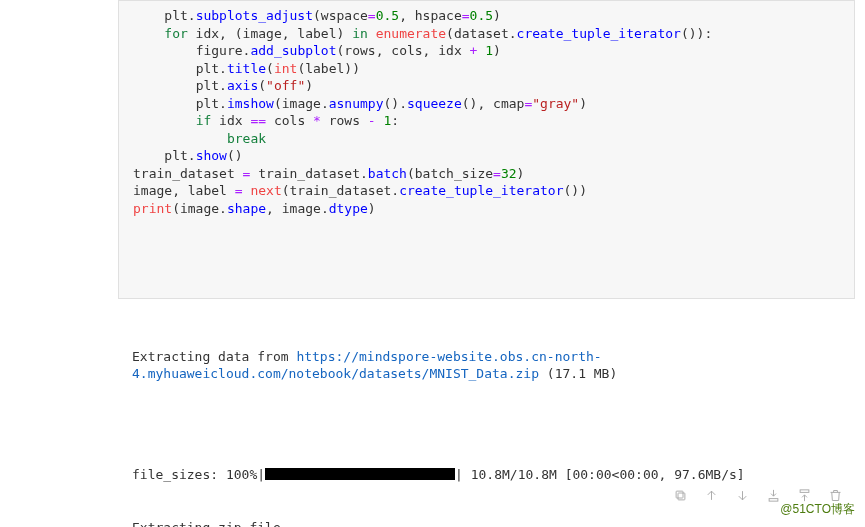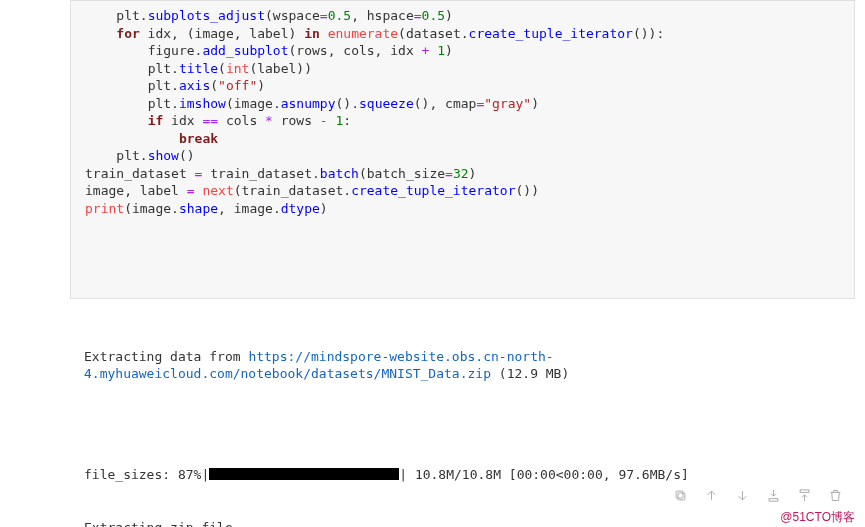--- a/index.html
+++ b/index.html
@@ -9,21 +9,21 @@
       font-size: 13px;
       line-height: 1.35;
       background: #fff;
       color: #333;
       width: 865px;
       height: 527px;
       overflow: hidden;
       position: relative;
     }
     .notebook { padding: 0 10px 0 0; }
-    .cell-wrap { display: flex; }
+    .cell-wrap { display: flex; padding-left: 48px; }
     .gutter {
       width: 70px;
       flex-shrink: 0;
       display: flex;
       align-items: flex-start;
       justify-content: flex-end;
       padding-right: 8px;
       padding-top: 4px;
       color: #303F9F;
       font-size: 12px;
@@ -37,21 +37,21 @@
       white-space: pre;
       overflow: hidden;
     }
     .output-area {
       flex: 1;
       padding: 6px 8px 10px 14px;
       background: #fff;
       white-space: pre-wrap;
       overflow: hidden;
     }
-    .tok-k { color: #7f1d1d; font-weight: 700; } 
+    .tok-k { color: #15803d; font-weight: 400; } 
     .tok-n { color: #333; }
     .tok-fn { color: #0000FF; }                  
     .tok-op { color: #AA22FF; }                  
     .tok-num { color: #008000; }                 
     .tok-str { color: #BA2121; }                 
     .tok-builtin { color: #ef4444; }             
     .out-link { color: #1565c0; }
     .progress-bar {
       display: inline-block;
       vertical-align: middle;
@@ -76,42 +76,42 @@
       display: inline-flex;
       align-items: center;
       justify-content: center;
       cursor: pointer;
       color: #555;
     }
     .toolbar .icn svg { width: 15px; height: 15px; stroke: #616161; fill: none; stroke-width: 1.5; }
     .watermark {
       position: absolute;
       right: 10px;
-      bottom: 2px;
-      color: #be185d;
+      bottom: 10px;
+      color: #4d7c0f;
       font-size: 12px;
       font-family: Arial, sans-serif;
     }
   </style>
 </head>
 <body>
 
 <div class="notebook">
 
   <div class="cell-wrap">
     <div class="gutter"></div>
     <div class="code-area" id="code-area"><div>    <span class="tok-n">plt</span><span class="tok-n">.</span><span class="tok-fn">subplots_adjust</span><span class="tok-n">(wspace</span><span class="tok-op">=</span><span class="tok-num">0.5</span><span class="tok-n">, hspace</span><span class="tok-op">=</span><span class="tok-num">0.5</span><span class="tok-n">)</span></div><div><span class="tok-n"></span></div><div>    <span class="tok-k">for</span><span class="tok-n"> idx, (image, label) </span><span class="tok-k">in</span><span class="tok-n"> </span><span class="tok-builtin">enumerate</span><span class="tok-n">(dataset</span><span class="tok-n">.</span><span class="tok-fn">create_tuple_iterator</span><span class="tok-n">()):</span></div><div>        <span class="tok-n">figure</span><span class="tok-n">.</span><span class="tok-fn">add_subplot</span><span class="tok-n">(rows, cols, idx </span><span class="tok-op">+</span><span class="tok-n"> </span><span class="tok-num">1</span><span class="tok-n">)</span></div><div>        <span class="tok-n">plt</span><span class="tok-n">.</span><span class="tok-fn">title</span><span class="tok-n">(</span><span class="tok-builtin">int</span><span class="tok-n">(label))</span></div><div>        <span class="tok-n">plt</span><span class="tok-n">.</span><span class="tok-fn">axis</span><span class="tok-n">(</span><span class="tok-str">"off"</span><span class="tok-n">)</span></div><div>        <span class="tok-n">plt</span><span class="tok-n">.</span><span class="tok-fn">imshow</span><span class="tok-n">(image</span><span class="tok-n">.</span><span class="tok-fn">asnumpy</span><span class="tok-n">()</span><span class="tok-n">.</span><span class="tok-fn">squeeze</span><span class="tok-n">(), cmap</span><span class="tok-op">=</span><span class="tok-str">"gray"</span><span class="tok-n">)</span></div><div>        <span class="tok-k">if</span><span class="tok-n"> idx </span><span class="tok-op">==</span><span class="tok-n"> cols </span><span class="tok-op">*</span><span class="tok-n"> rows </span><span class="tok-op">-</span><span class="tok-n"> </span><span class="tok-num">1</span><span class="tok-n">:</span></div><div>            <span class="tok-k">break</span></div><div>    <span class="tok-n">plt</span><span class="tok-n">.</span><span class="tok-fn">show</span><span class="tok-n">()</span></div><div><span class="tok-n"></span></div><div><span class="tok-n">train_dataset </span><span class="tok-op">=</span><span class="tok-n"> train_dataset</span><span class="tok-n">.</span><span class="tok-fn">batch</span><span class="tok-n">(batch_size</span><span class="tok-op">=</span><span class="tok-num">32</span><span class="tok-n">)</span></div><div><span class="tok-n">image, label </span><span class="tok-op">=</span><span class="tok-n"> </span><span class="tok-builtin">next</span><span class="tok-n">(train_dataset</span><span class="tok-n">.</span><span class="tok-fn">create_tuple_iterator</span><span class="tok-n">())</span></div><div><span class="tok-builtin">print</span><span class="tok-n">(image</span><span class="tok-n">.</span><span class="tok-fn">shape</span><span class="tok-n">, image</span><span class="tok-n">.</span><span class="tok-fn">dtype</span><span class="tok-n">)</span></div><div style="height:70px"></div></div>
   </div>
 
   <div class="cell-wrap" style="margin-top:8px">
     <div class="gutter"></div>
     <div class="output-area">
-      <div><span>Extracting data from </span><span class="out-link">https://mindspore-website.obs.cn-north-4.myhuaweicloud.com/notebook/datasets/MNIST_Data.zip</span><span> (12.9 MB)</span></div>
+      <div><span>Extracting data from </span><span class="out-link">https://mindspore-website.obs.cn-north-4.myhuaweicloud.com/notebook/datasets/MNIST_Data.zip</span><span> (17.1 MB)</span></div>
       <div style="height:13px"></div>
-      <div><span>file_sizes: 87%|</span><span class="progress-bar"><span class="progress-fill" id="progress-fill" style="width: 190px;"></span></span><span>| 10.8M/10.8M [00:00&lt;00:00, 97.6MB/s]</span></div>
+      <div><span>file_sizes: 100%|</span><span class="progress-bar"><span class="progress-fill" id="progress-fill" style="width: 190px;"></span></span><span>| 10.8M/10.8M [00:00&lt;00:00, 97.6MB/s]</span></div>
       <div id="out-rest"><div>Extracting zip file...</div></div>
     </div>
   </div>
 
 </div>
 
 <div class="toolbar">
   <span class="icn">
     <svg viewBox="0 0 24 24">
         <rect x="8" y="8" width="11" height="11" rx="1"></rect>

